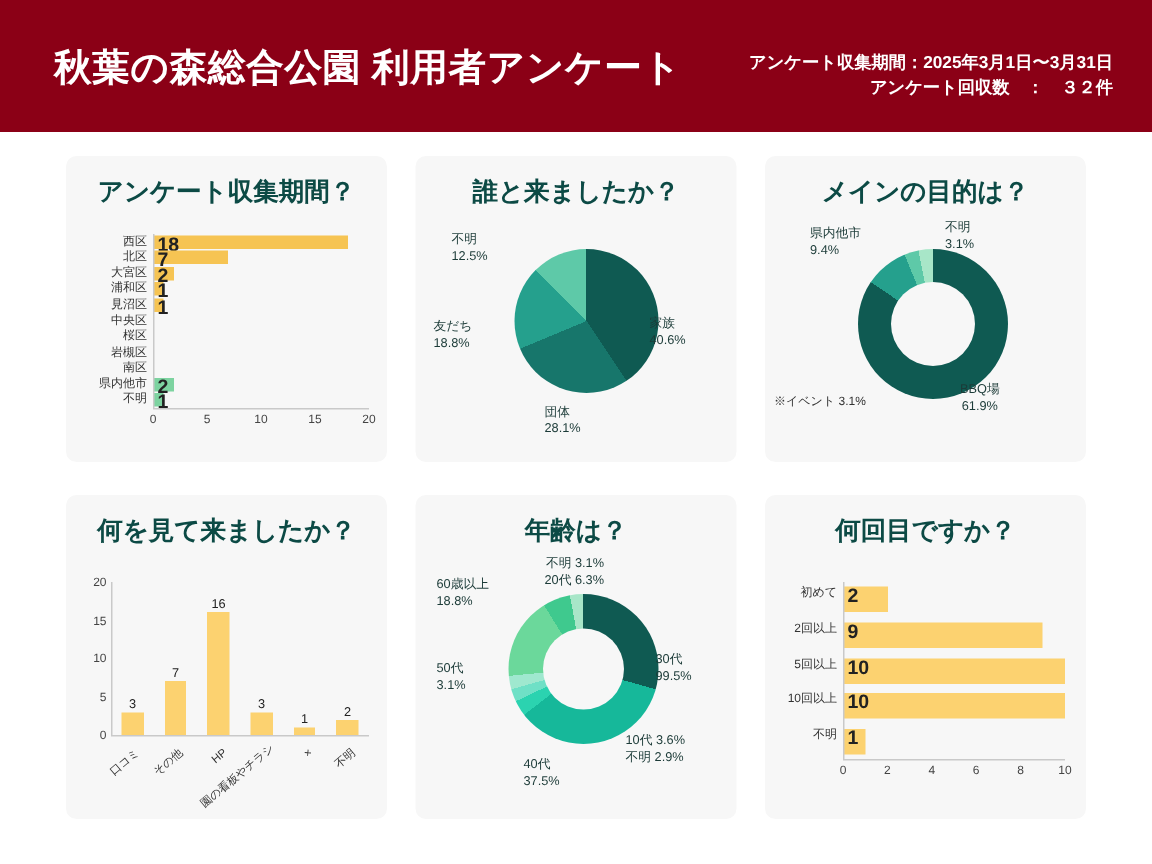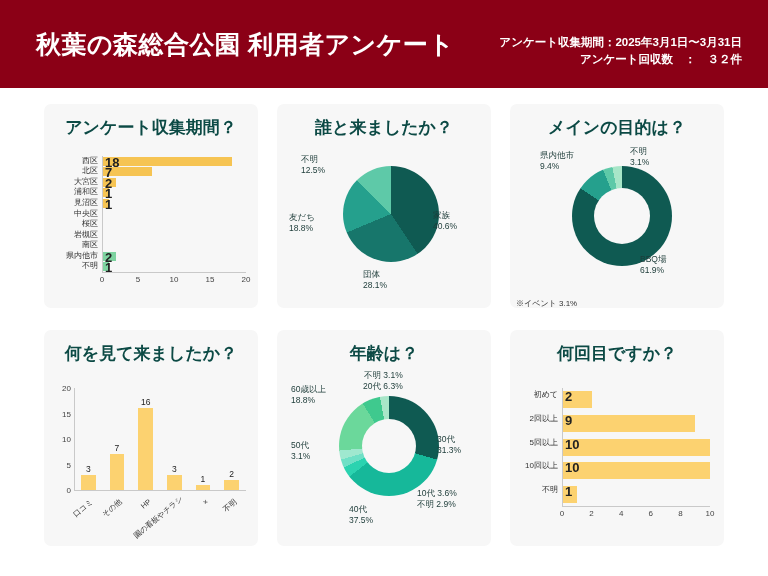--- a/index.html
+++ b/index.html
@@ -181,33 +181,33 @@
         </div>
     </div>
   </div>
 
   <div class="card c3 r1">
     <div class="card-title">メインの目的は？</div>
     <div class="chart-area">
       <div id="purpose-plot" style="position:absolute;inset:0;">
           <div class="pie" style="left:62px;top:22px;width:100px;height:100px;background:conic-gradient(from 0deg, #0f5a52 0% 84.4%, #25a08d 84.4% 93.80000000000001%, #5ec9a8 93.80000000000001% 96.9%, #a8e6c8 96.9% 100%);"></div>
           <div class="donut-hole" style="left:84px;top:44px;width:56.00000000000001px;height:56.00000000000001px;"></div>
-          <div class="pie-label" style="left:130px;top:110px;text-align:left;">
+          <div class="pie-label" style="left:130px;top:110px;text-align:center;">
             <div>BBQ場</div>
             <div>61.9%</div>
           </div>
           <div class="pie-label" style="left:30px;top:6px;text-align:left;">
             <div>県内他市</div>
             <div>9.4%</div>
           </div>
           <div class="pie-label" style="left:120px;top:2px;text-align:left;">
             <div>不明</div>
             <div>3.1%</div>
           </div>
-          <div class="note" style="left:6px;top:118px;margin-top:36px;">※イベント 3.1%</div>
+          <div class="note" style="left:6px;top:118px;">※イベント 3.1%</div>
         </div>
     </div>
   </div>
 
   <div class="card c1 r2">
     <div class="card-title">何を見て来ましたか？</div>
     <div class="chart-area">
       <div id="source-plot" style="position:absolute;left:30px;top:18px;right:12px;bottom:50px;">
           <div class="vbar" style="left:6.88px;width:14.906666666666668px;height:15.299999999999999px;background:#fcd270;"></div>
           <div class="vbar-val" style="left:6.88px;width:14.906666666666668px;top:75.7px;">3</div>
@@ -239,21 +239,21 @@
   </div>
 
   <div class="card c2 r2">
     <div class="card-title">年齢は？</div>
     <div class="chart-area">
       <div id="age-plot" style="position:absolute;inset:0;">
           <div class="pie" style="left:62px;top:26px;width:100px;height:100px;background:conic-gradient(from 0deg, #0f5a52 0% 29.36210131332083%, #16b89a 29.36210131332083% 64.54033771106943%, #2bd3b0 64.54033771106943% 67.91744840525328%, #6fe0c6 67.91744840525328% 70.6378986866792%, #9fe8cf 70.6378986866792% 73.54596622889306%, #6bd89b 73.54596622889306% 91.18198874296436%, #3fc98e 91.18198874296436% 97.09193245778613%, #a8e6c8 97.09193245778613% 100%);"></div>
           <div class="donut-hole" style="left:85px;top:49px;width:54px;height:54px;"></div>
           <div class="pie-label" style="left:160px;top:64px;text-align:left;">
             <div>30代</div>
-            <div>31.3%</div>
+            <div>99.5%</div>
           </div>
           <div class="pie-label" style="left:72px;top:134px;text-align:left;">
             <div>40代</div>
             <div>37.5%</div>
           </div>
           <div class="pie-label" style="left:140px;top:118px;text-align:left;">
             <div>10代 3.6%</div>
             <div>不明 2.9%</div>
           </div>
           <div class="pie-label" style="left:14px;top:70px;text-align:left;">

